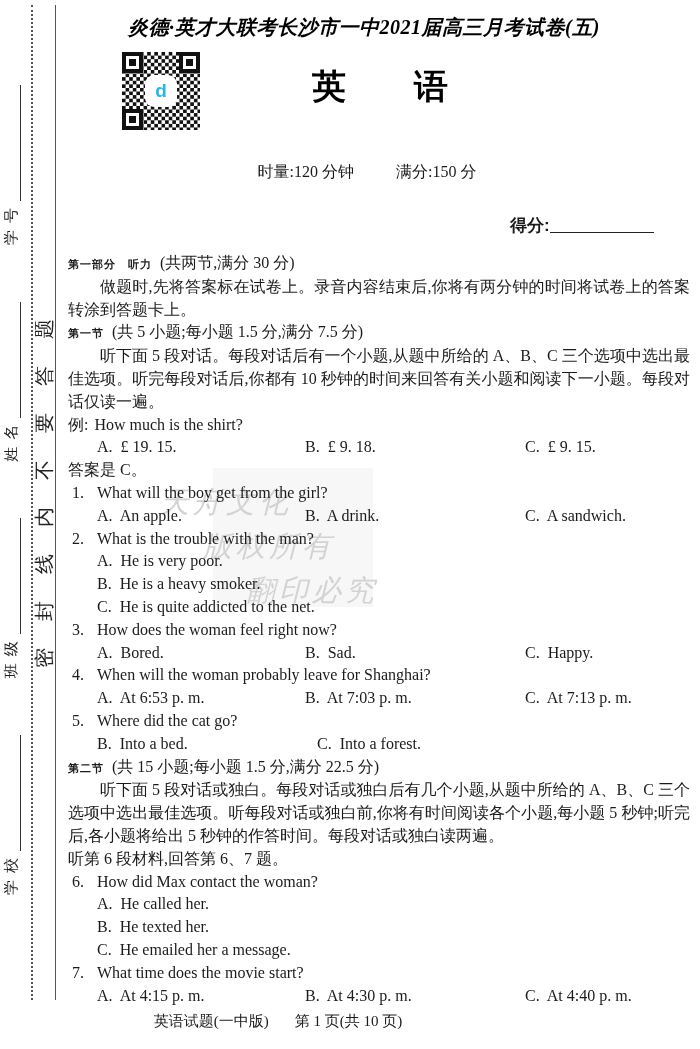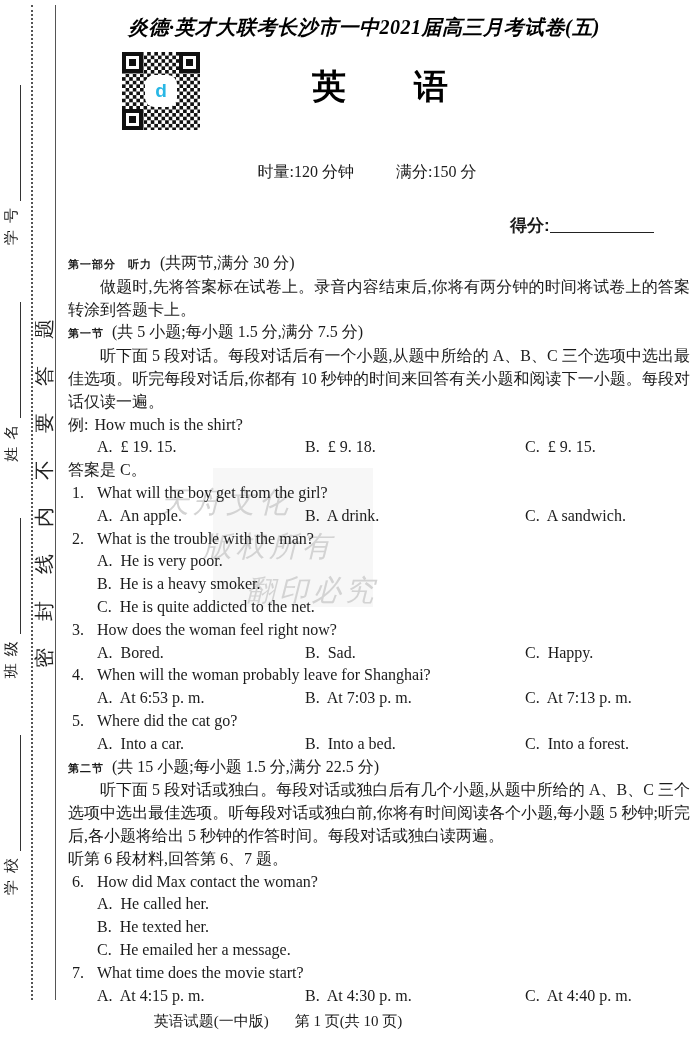--- a/index.html
+++ b/index.html
@@ -163,21 +163,20 @@
 
   <div class="q-line"><span class="q-num">4.</span><span class="q-text">When will the woman probably leave for Shanghai?</span></div>
   <div class="opt-row">
     <span class="opt opt-a">A.  At 6:53 p. m.</span>
     <span class="opt opt-b">B.  At 7:03 p. m.</span>
     <span class="opt opt-c">C.  At 7:13 p. m.</span>
   </div>
 
   <div class="q-line"><span class="q-num">5.</span><span class="q-text">Where did the cat go?</span></div>
   <div class="opt-row">
-    <span class="opt opt-a">A.  Into a car.</span>
     <span class="opt opt-b">B.  Into a bed.</span>
     <span class="opt opt-c">C.  Into a forest.</span>
   </div>
 
   <div><span class="h-bold">第二节</span><span class="h-meta">(共 15 小题;每小题 1.5 分,满分 22.5 分)</span></div>
   <p class="para">听下面 5 段对话或独白。每段对话或独白后有几个小题,从题中所给的 A、B、C 三个选项中选出最佳选项。听每段对话或独白前,你将有时间阅读各个小题,每小题 5 秒钟;听完后,各小题将给出 5 秒钟的作答时间。每段对话或独白读两遍。</p>
   <div>听第 6 段材料,回答第 6、7 题。</div>
 
   <div class="q-line"><span class="q-num">6.</span><span class="q-text">How did Max contact the woman?</span></div>
   <div class="opt-stack">A.  He called her.</div>

